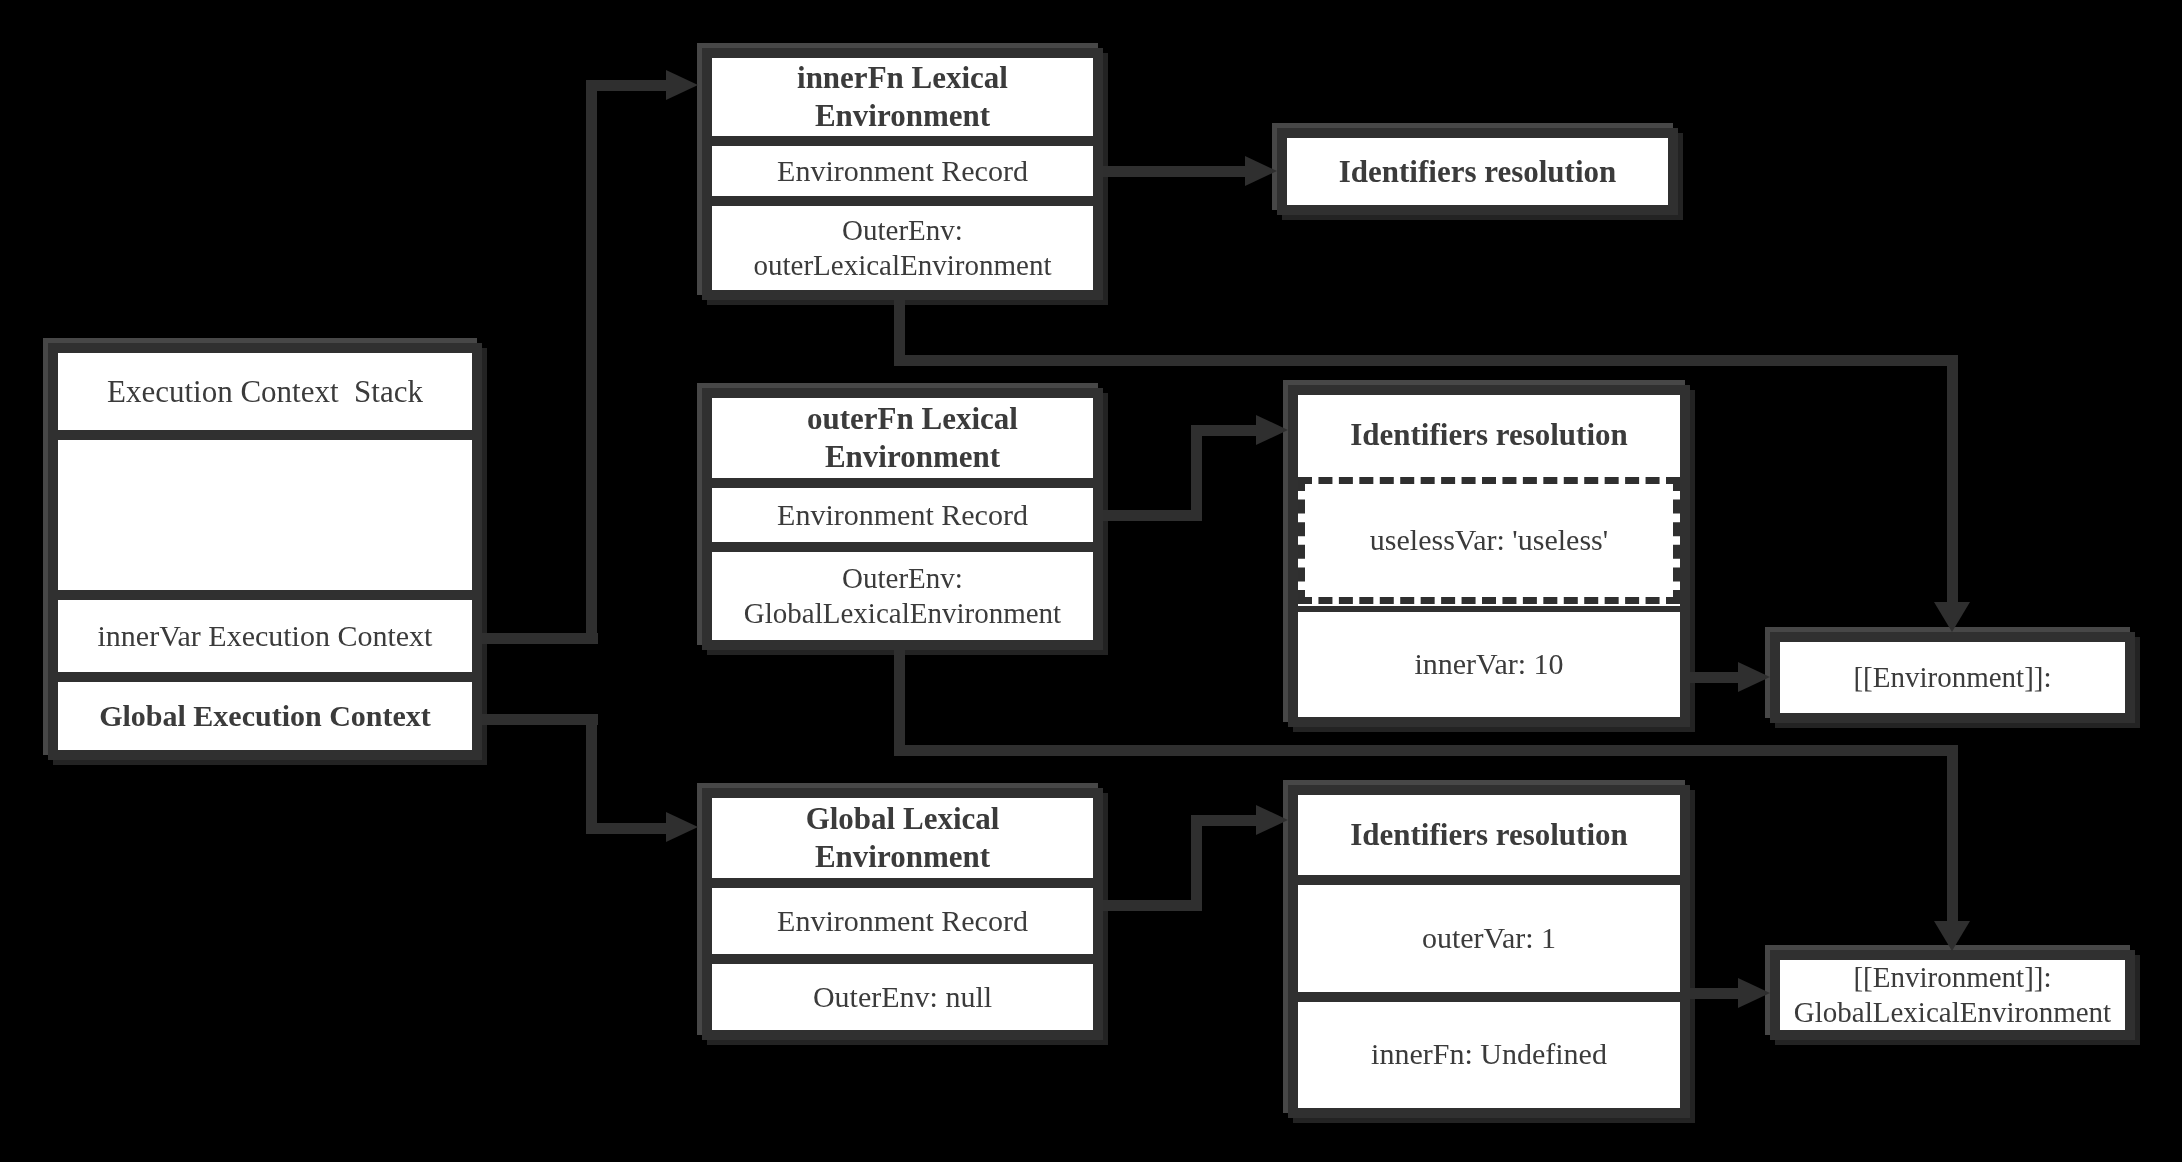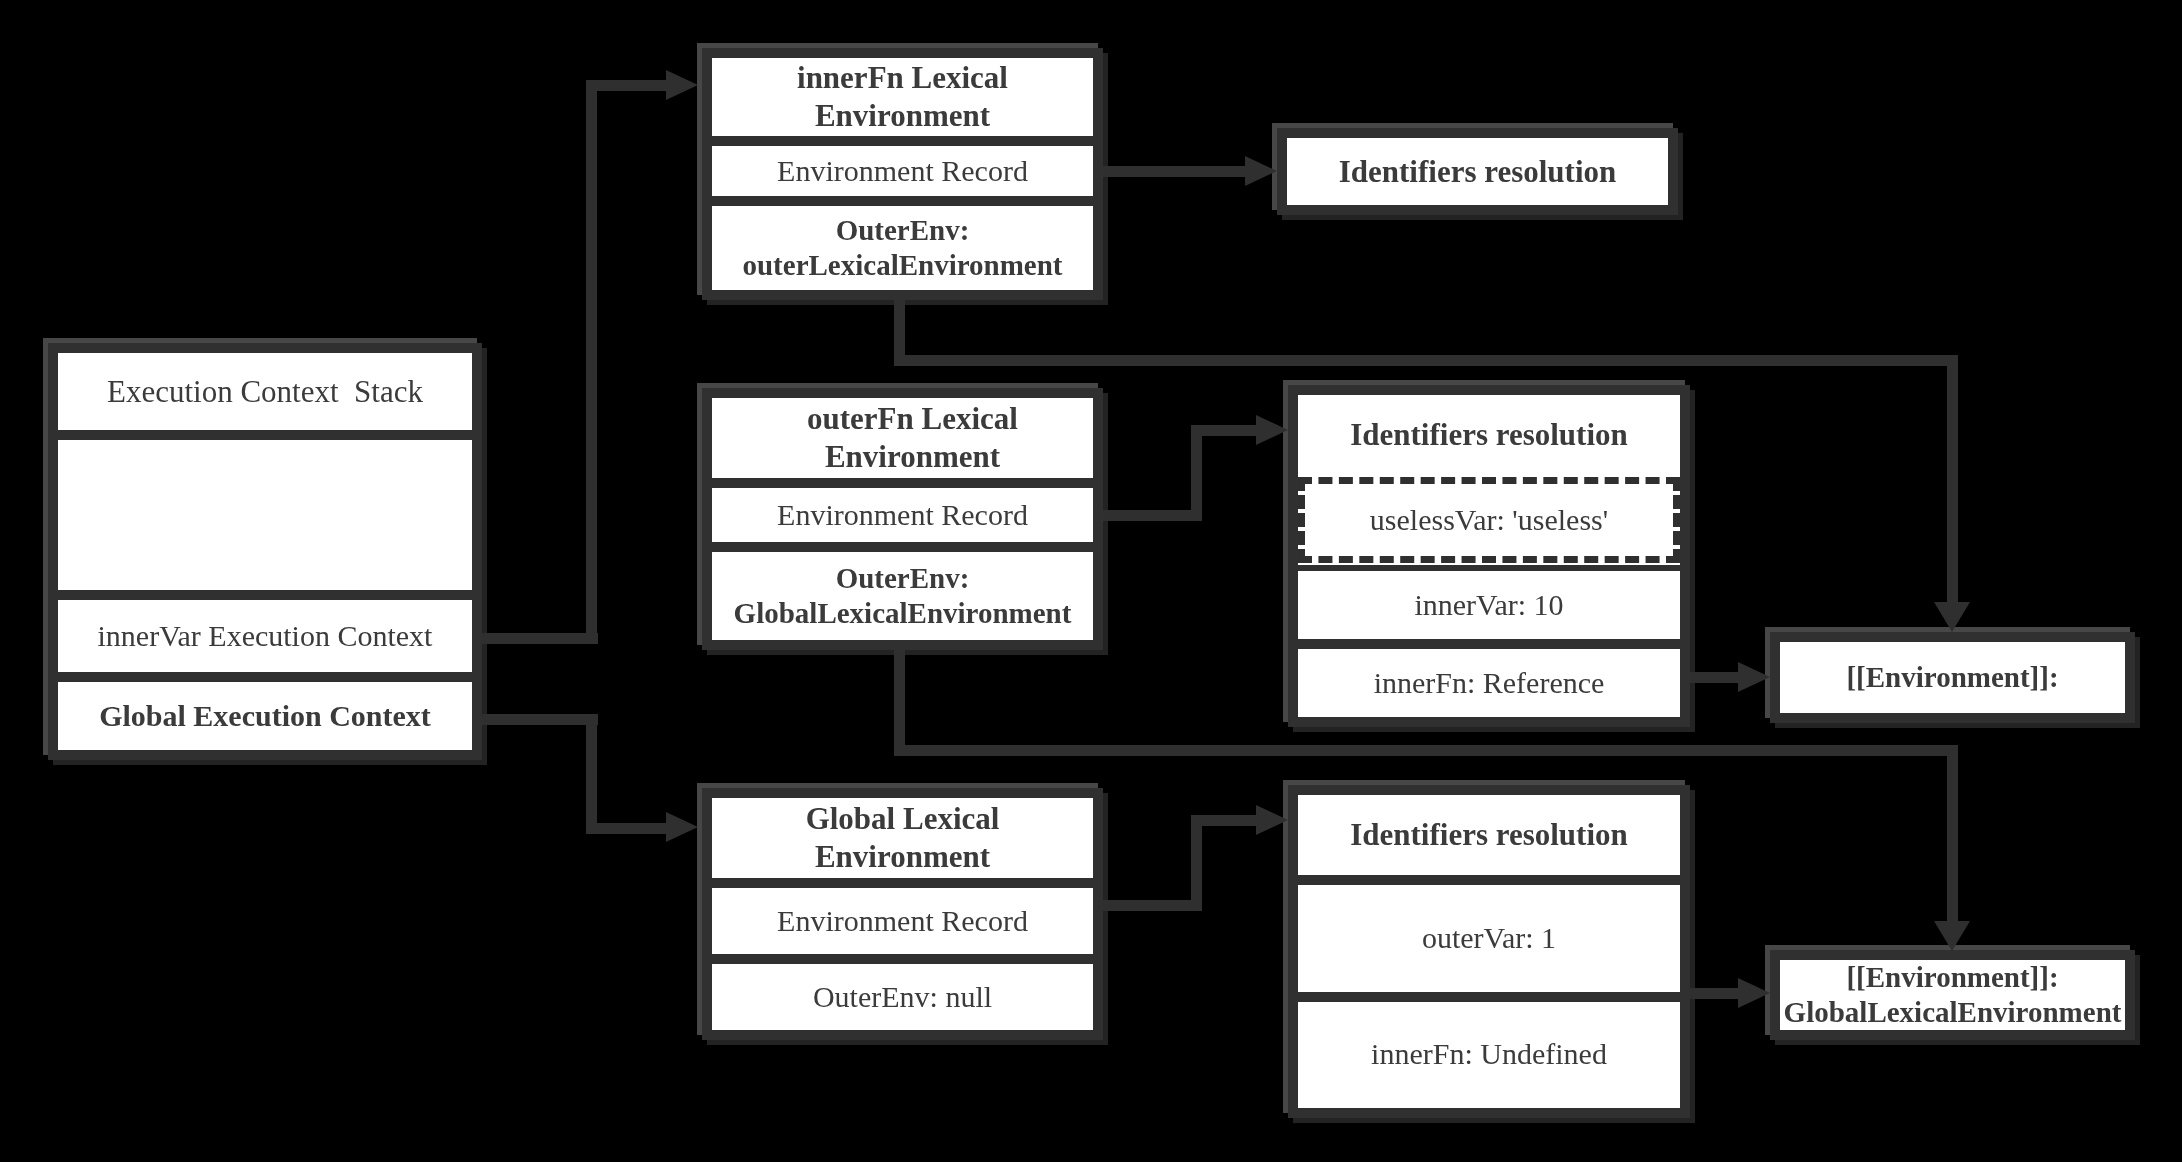--- a/index.html
+++ b/index.html
@@ -15,21 +15,21 @@
   }
   .row {
     display:flex; align-items:center; justify-content:center;
     text-align:center; font-size:30px; line-height:1.22; flex:1 1 auto;
     padding:0 10px; box-sizing:border-box;
   }
   .row.sep { border-top:10px solid #303030; }
   .row.dashed { border:7px dashed #2f2f2f; margin:2px 0; flex:1.12 1 auto; }
   .row.title { font-weight:bold; font-size:31px; flex:0 0 auto; }
   .row.plaintitle { font-weight:normal; font-size:31px; flex:0 0 auto; }
-  .row.twoline { font-size:29px;font-weight:bold; }
+  .row.twoline { font-size:29px; }
   .pre { white-space:pre-wrap; }
   .spacer { flex:1 1 auto; border-top:10px solid #303030; }
   .seg { position:absolute; background:#2f2f2f; }
   .arrow-right {
     position:absolute; width:0; height:0;
     border-top:15px solid transparent; border-bottom:15px solid transparent;
     border-left:32px solid #2f2f2f;
   }
   .arrow-down {
     position:absolute; width:0; height:0;
@@ -72,21 +72,20 @@
         <span>OuterEnv:</span><br>
         <span>GlobalLexicalEnvironment</span>
       </span>
     </div>
   </div>
 
   <div class="box" style="left:1288px; top:385px; width:402px; height:342px;">
     <div class="row title" style="flex:0 0 80px;">Identifiers resolution</div>
     <div class="row dashed">uselessVar: 'useless'</div>
     <div class="row sep" style="border-top-width:6px;">innerVar: 10</div>
-    <div class="row sep">innerFn: Reference</div>
   </div>
 
   <div class="box" style="left:1770px; top:632px; width:365px; height:91px;">
     <div class="row twoline">
       <span>
         <span>[[Environment]]:</span><br>
       </span>
     </div>
   </div>
 

